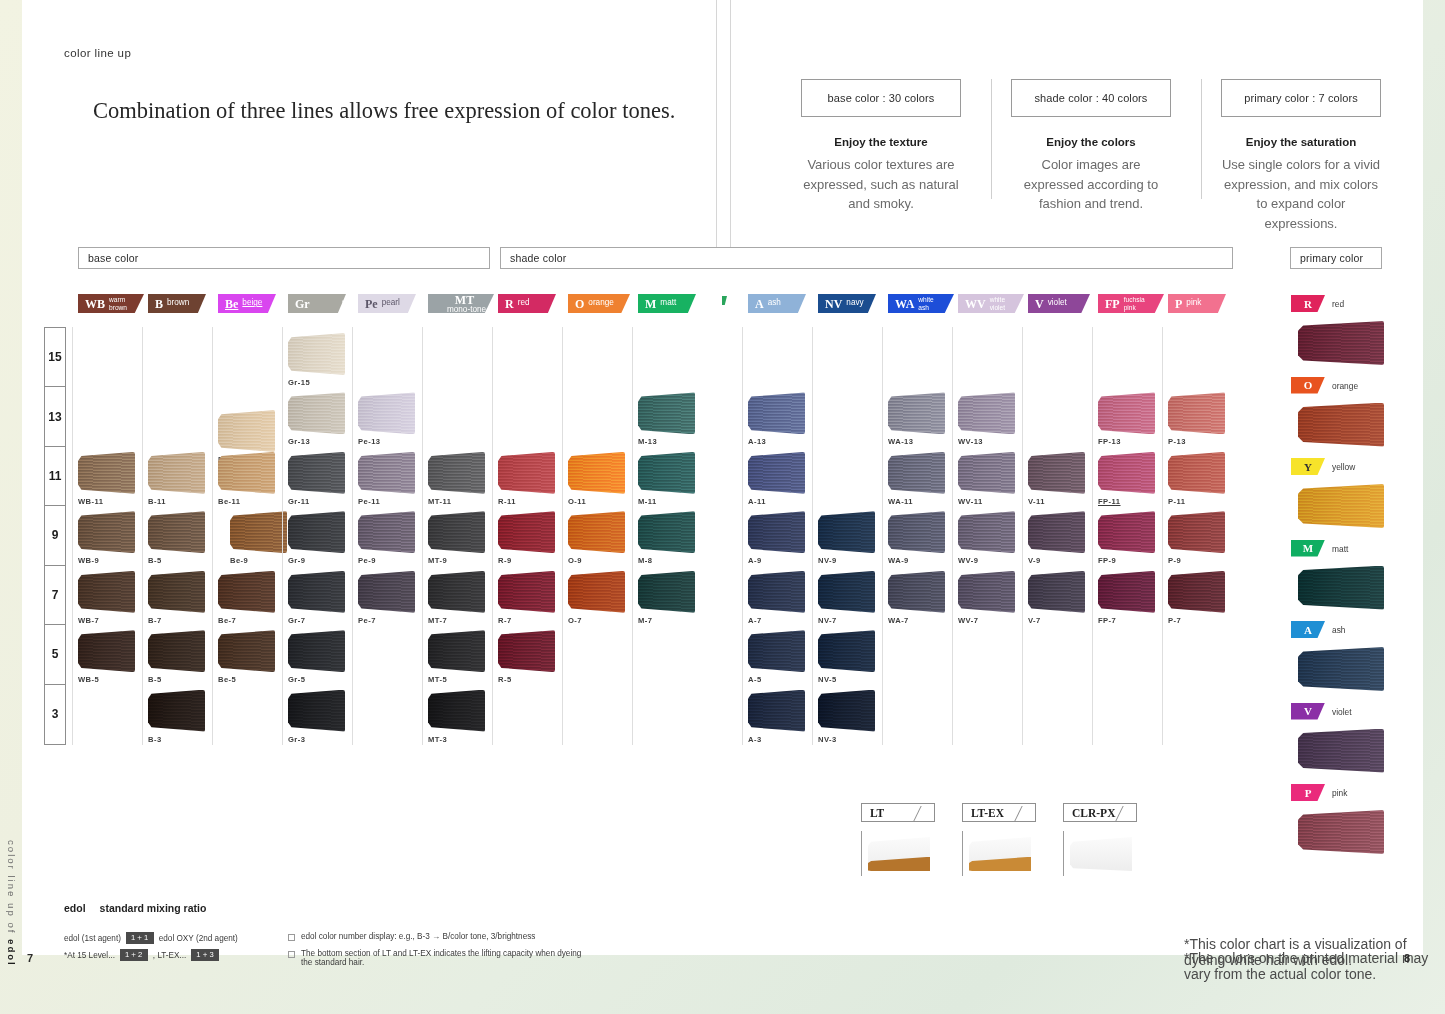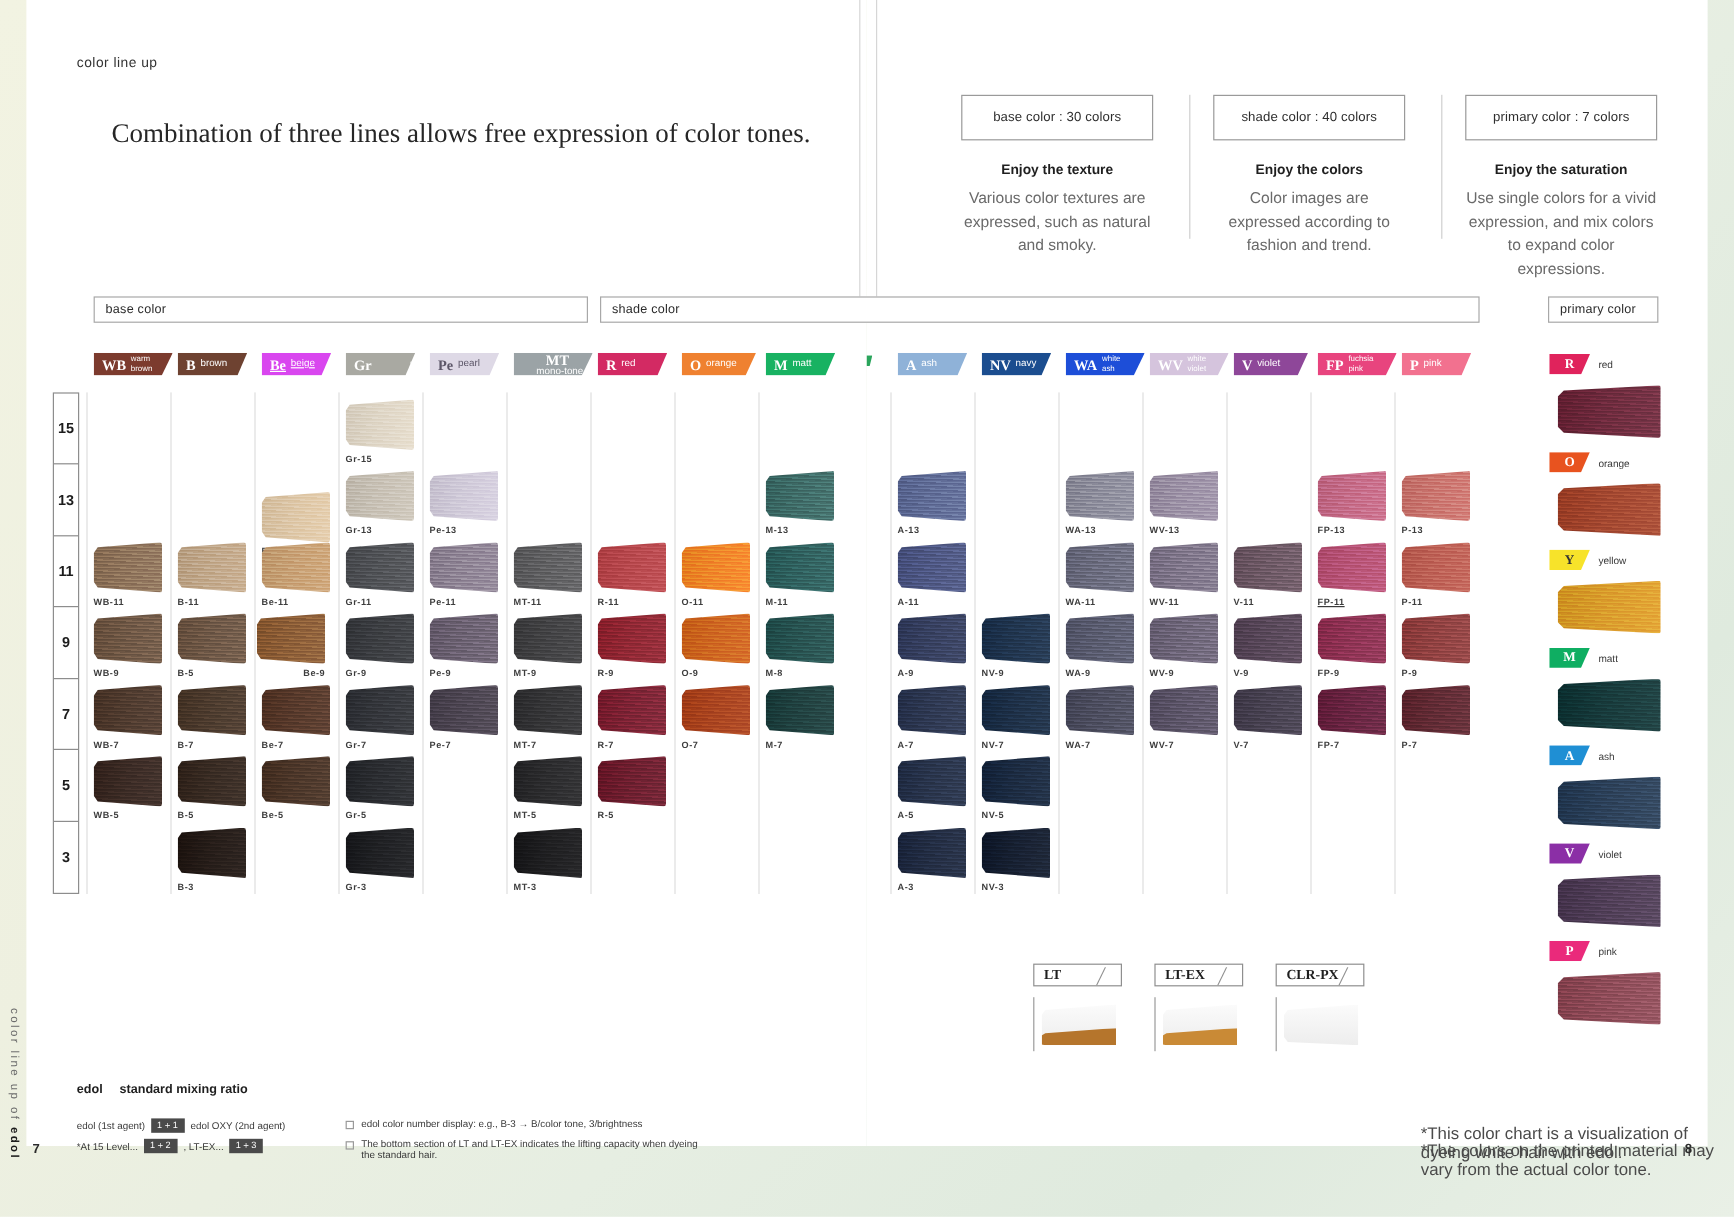--- a/index.html
+++ b/index.html
@@ -252,21 +252,21 @@
       </div>
       <div class="lbl">Be-13</div>
     </div>
     <div class="sw" style="left: 218px; top: 451.857px;">
       <div class="wedge">
         <div class="body" style="background: linear-gradient(100deg, rgb(187, 147, 103), rgb(199, 159, 115) 45%, rgb(209, 169, 125));"></div>
         <div class="grain"></div>
       </div>
       <div class="lbl">Be-11</div>
     </div>
-    <div class="sw" style="left: 214px; top: 511.286px; text-align: right;">
+    <div class="sw" style="left: 230px; top: 511.286px;">
       <div class="wedge">
         <div class="body" style="background: linear-gradient(100deg, rgb(126, 80, 42), rgb(138, 92, 54) 45%, rgb(148, 102, 64));"></div>
         <div class="grain"></div>
       </div>
       <div class="lbl">Be-9</div>
     </div>
     <div class="sw" style="left: 218px; top: 570.714px;">
       <div class="wedge">
         <div class="body" style="background: linear-gradient(100deg, rgb(73, 44, 30), rgb(85, 56, 42) 45%, rgb(95, 66, 52));"></div>
         <div class="grain"></div>

